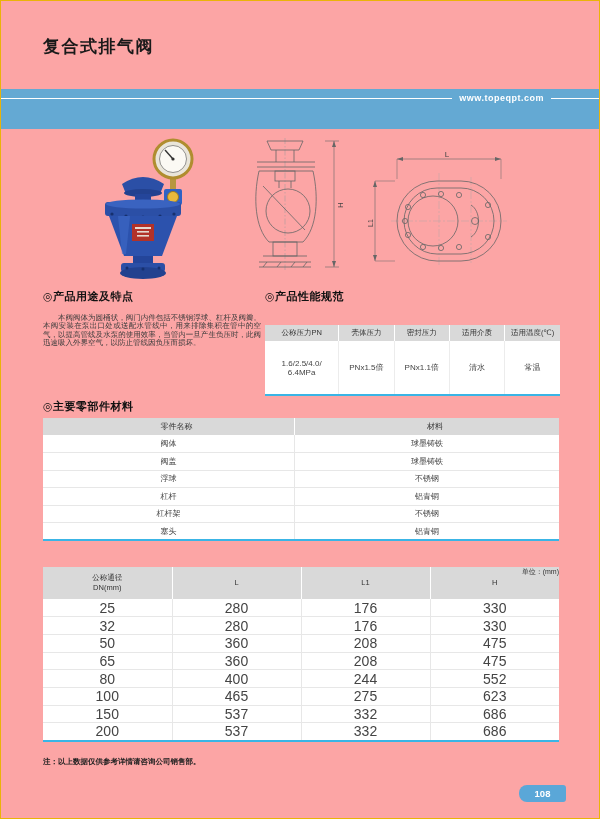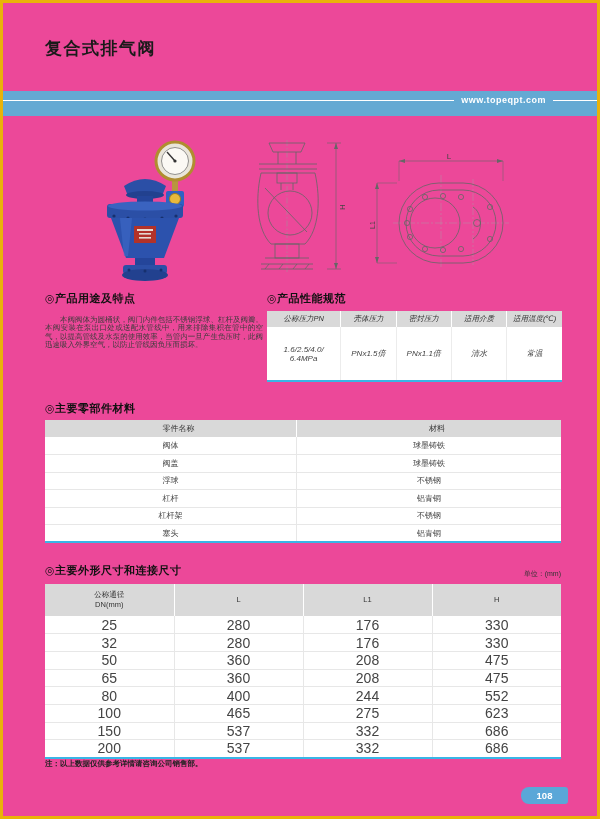--- a/index.html
+++ b/index.html
@@ -1,31 +1,31 @@
 <!DOCTYPE html>
 <html><head>
 <meta charset="utf-8">
 <style>
   * { margin:0; padding:0; box-sizing:border-box; }
   html,body { width:600px; height:819px; background:#fff; }
   body { font-family:"Liberation Sans","DejaVu Sans",sans-serif; color:#222; }
-  .page { position:relative; width:600px; height:819px; background:#ec4899;
-          border:3px solid #eab308; overflow:hidden; }
+  .page { position:relative; width:600px; height:819px; background:#fca5a5;
+          border:1px solid #eab308; overflow:hidden; }
 
   
   .page-title { position:absolute; left:42px; top:34px; font-size:17px; font-weight:bold;
                 color:#1a1a1a; letter-spacing:1.5px; }
   .logo { position:absolute; right:36px; top:11px; width:64px; text-align:center; }
   .logo .mark { position:relative; width:52px; height:52px; margin:0 auto; }
   .logo .reg { position:absolute; top:-2px; right:-6px; font-size:7px; color:#333; }
   .logo .brand-name { margin-top:2px; font-size:12.5px; font-weight:bold; color:#1a1a1a;
                       letter-spacing:0.5px; white-space:nowrap; }
 
   
-  .banner { position:absolute; left:0; top:88px; width:600px; height:25px; background:#64a9d3; }
+  .banner { position:absolute; left:0; top:88px; width:600px; height:40px; background:#64a9d3; }
   .banner-line { position:absolute; left:0; right:0; top:9px; height:1px; background:#ffffff; }
   .banner-site { position:absolute; top:4px; right:50px; background:#64a9d3; padding:0 7px;
                  color:#ffffff; font-size:9px; font-weight:bold; letter-spacing:0.5px; }
 
   
   .img-photo   { position:absolute; left:95px;  top:133px; }
   .img-section { position:absolute; left:228px; top:137px; }
   .img-topview { position:absolute; left:366px; top:150px; }
 
   
@@ -38,21 +38,21 @@
 
   
   table { border-collapse:collapse; width:100%; table-layout:fixed; }
   .tbl th { background:#d9d9d9; font-weight:normal; color:#333; white-space:pre-line; }
   .tbl td { background:#fff; color:#444; white-space:pre-line; }
   .tbl th, .tbl td { text-align:center; vertical-align:middle; }
   .blue-underline { border-bottom:2px solid #3ab5e6; }
 
   
   .performance { position:absolute; left:264px; top:288px; width:295px; }
-  .perf-table { margin-top:5px;font-style:italic; }
+  .perf-table { margin-top:21px; }
   .perf-table th { font-size:7.5px; height:16px; border-left:1px solid #fff; }
   .perf-table th:first-child { border-left:none; }
   .perf-table td { font-size:8px; height:54px; border-left:1px solid #ececec; }
   .perf-table td:first-child { border-left:none; }
   .perf-table col.c0 { width:25%; }
 
   
   .materials { position:absolute; left:42px; top:398px; width:516px; }
   .mat-table { margin-top:4px; }
   .mat-table th { font-size:8px; height:17px; border-left:1px solid #fff;padding-left:16px; }
@@ -294,21 +294,20 @@
           </tr>
           <tr>
             <td>塞头</td>
             <td>铝青铜</td>
           </tr>
         </tbody>
     </table>
   </div>
 
   <div class="dimensions">
-    <div class="sec-heading">◎主要外形尺寸和连接尺寸</div>
     <div class="dim-unit">单位：(mm)</div>
     <table class="tbl dim-table blue-underline">
       <thead>
         <tr>
             <th>公称通径
 DN(mm)</th>
             <th>L</th>
             <th>L1</th>
             <th>H</th>
           </tr>

